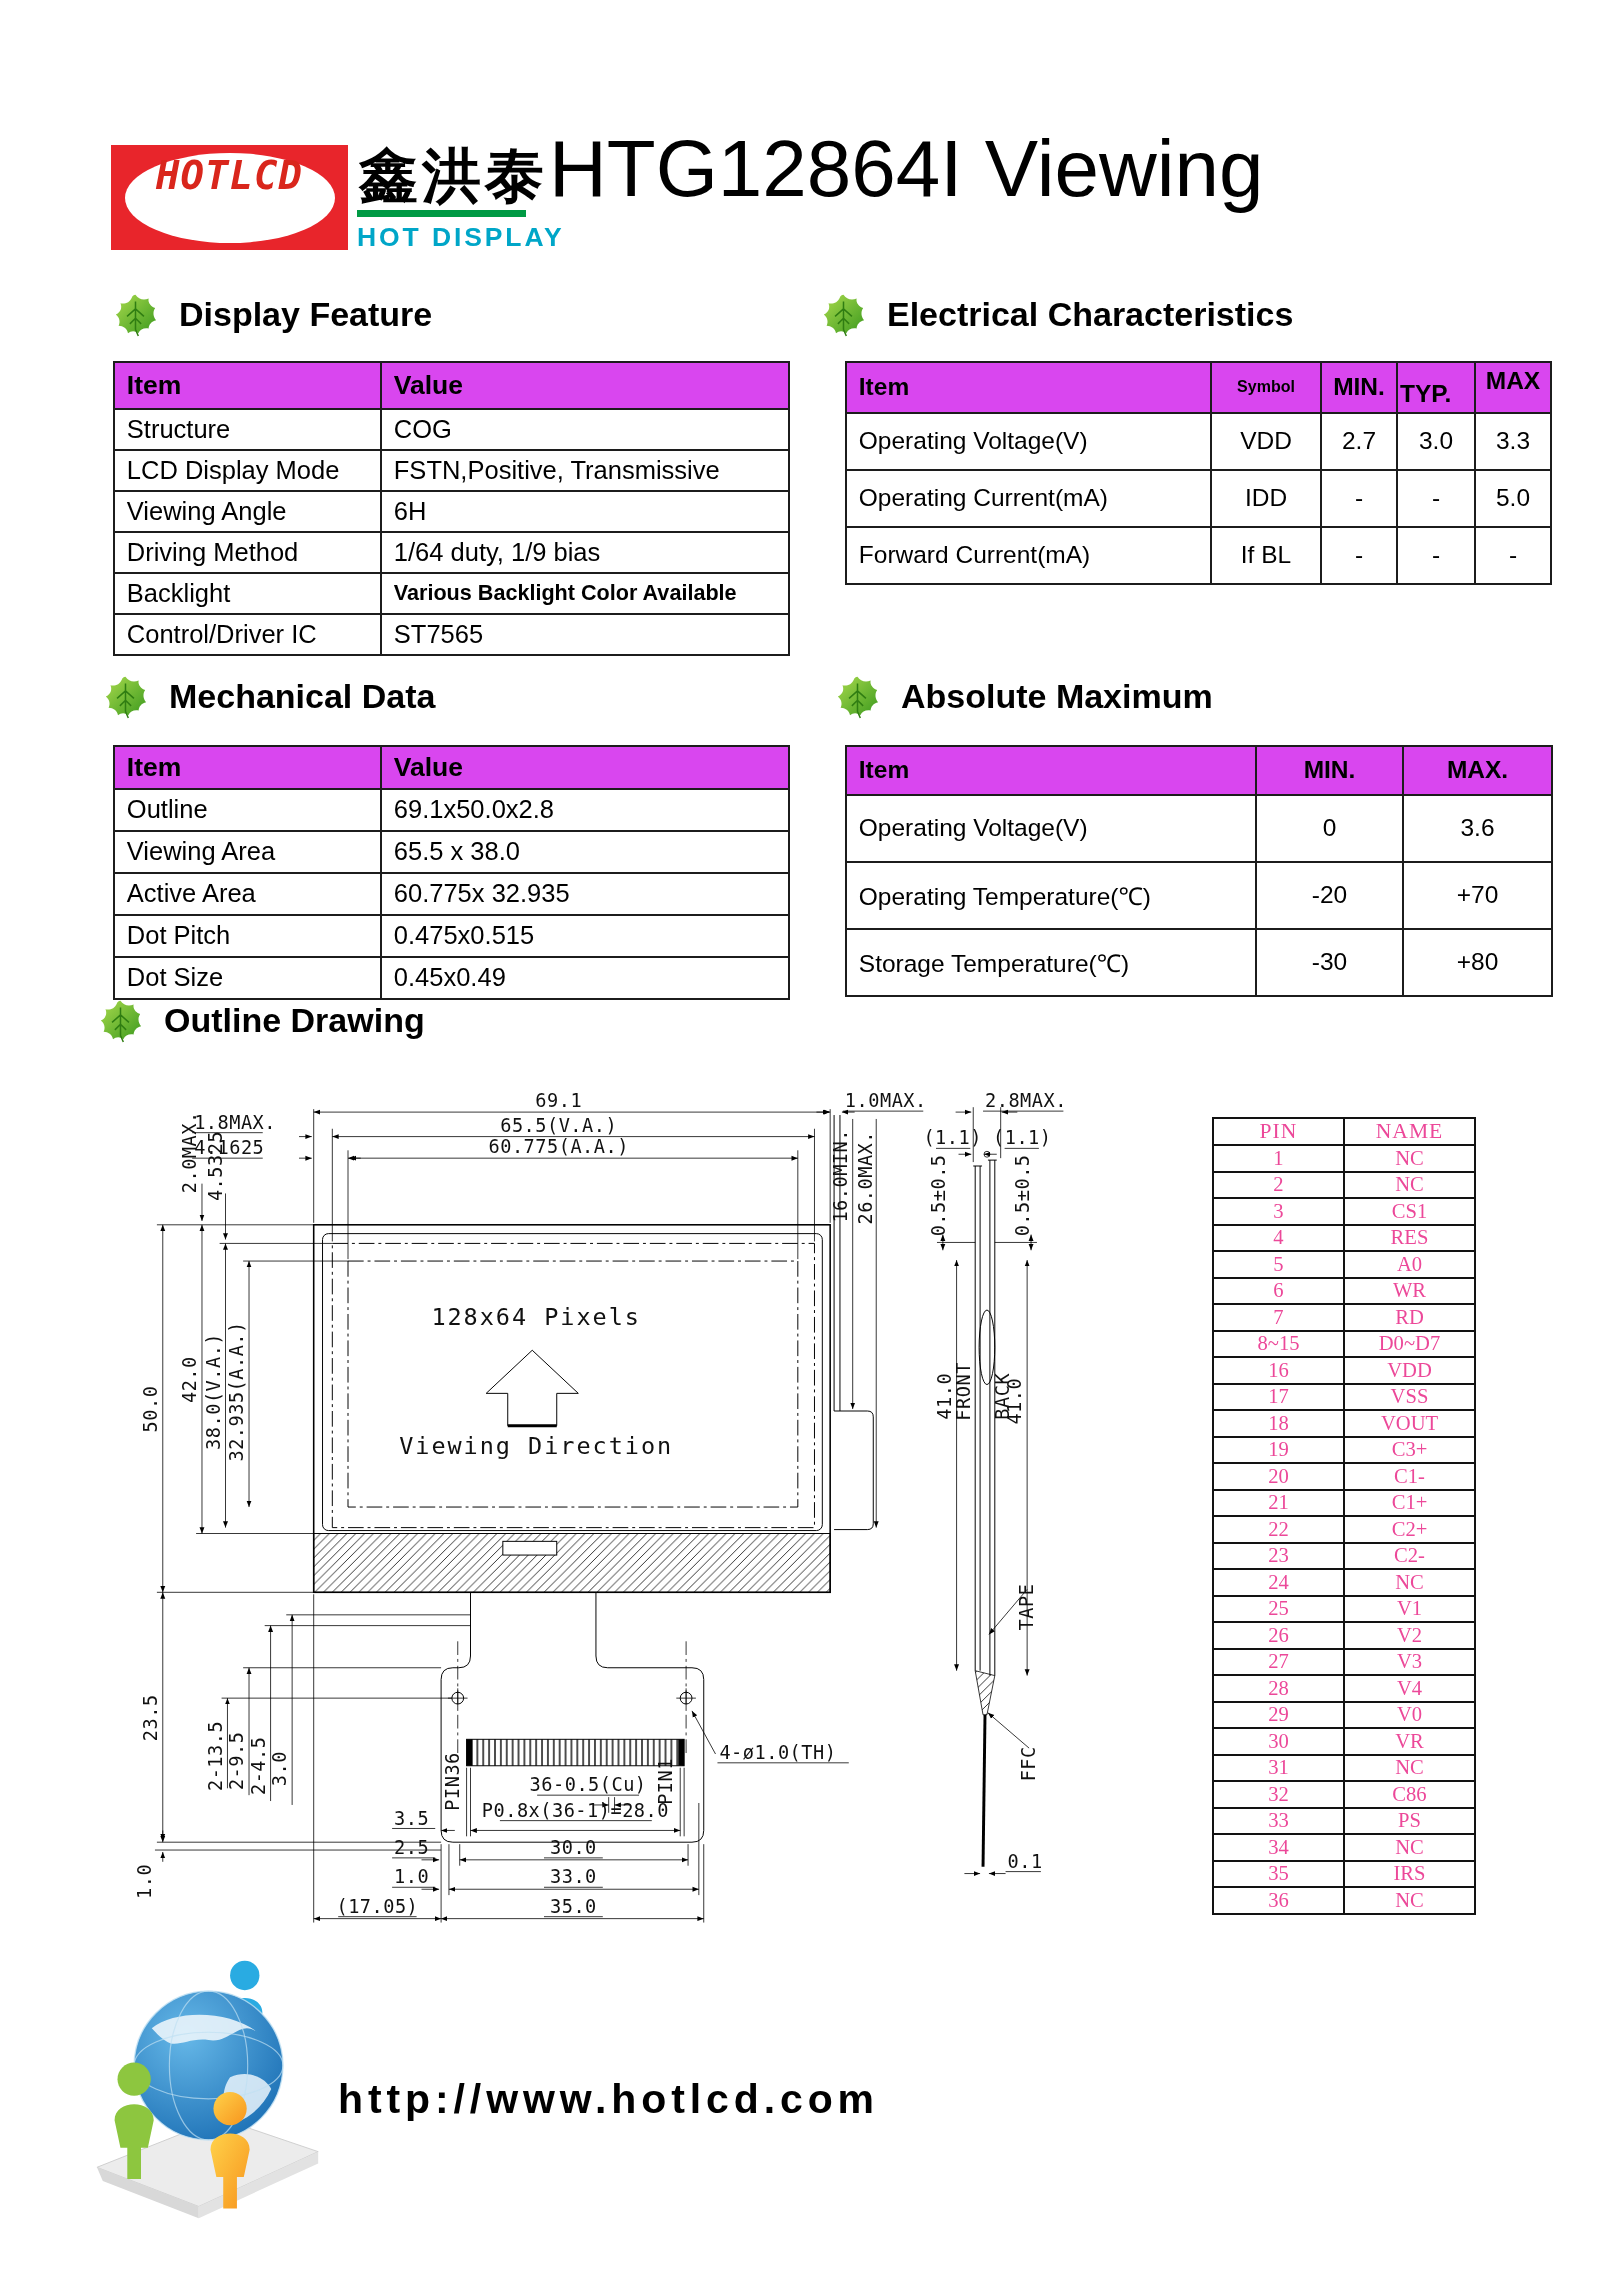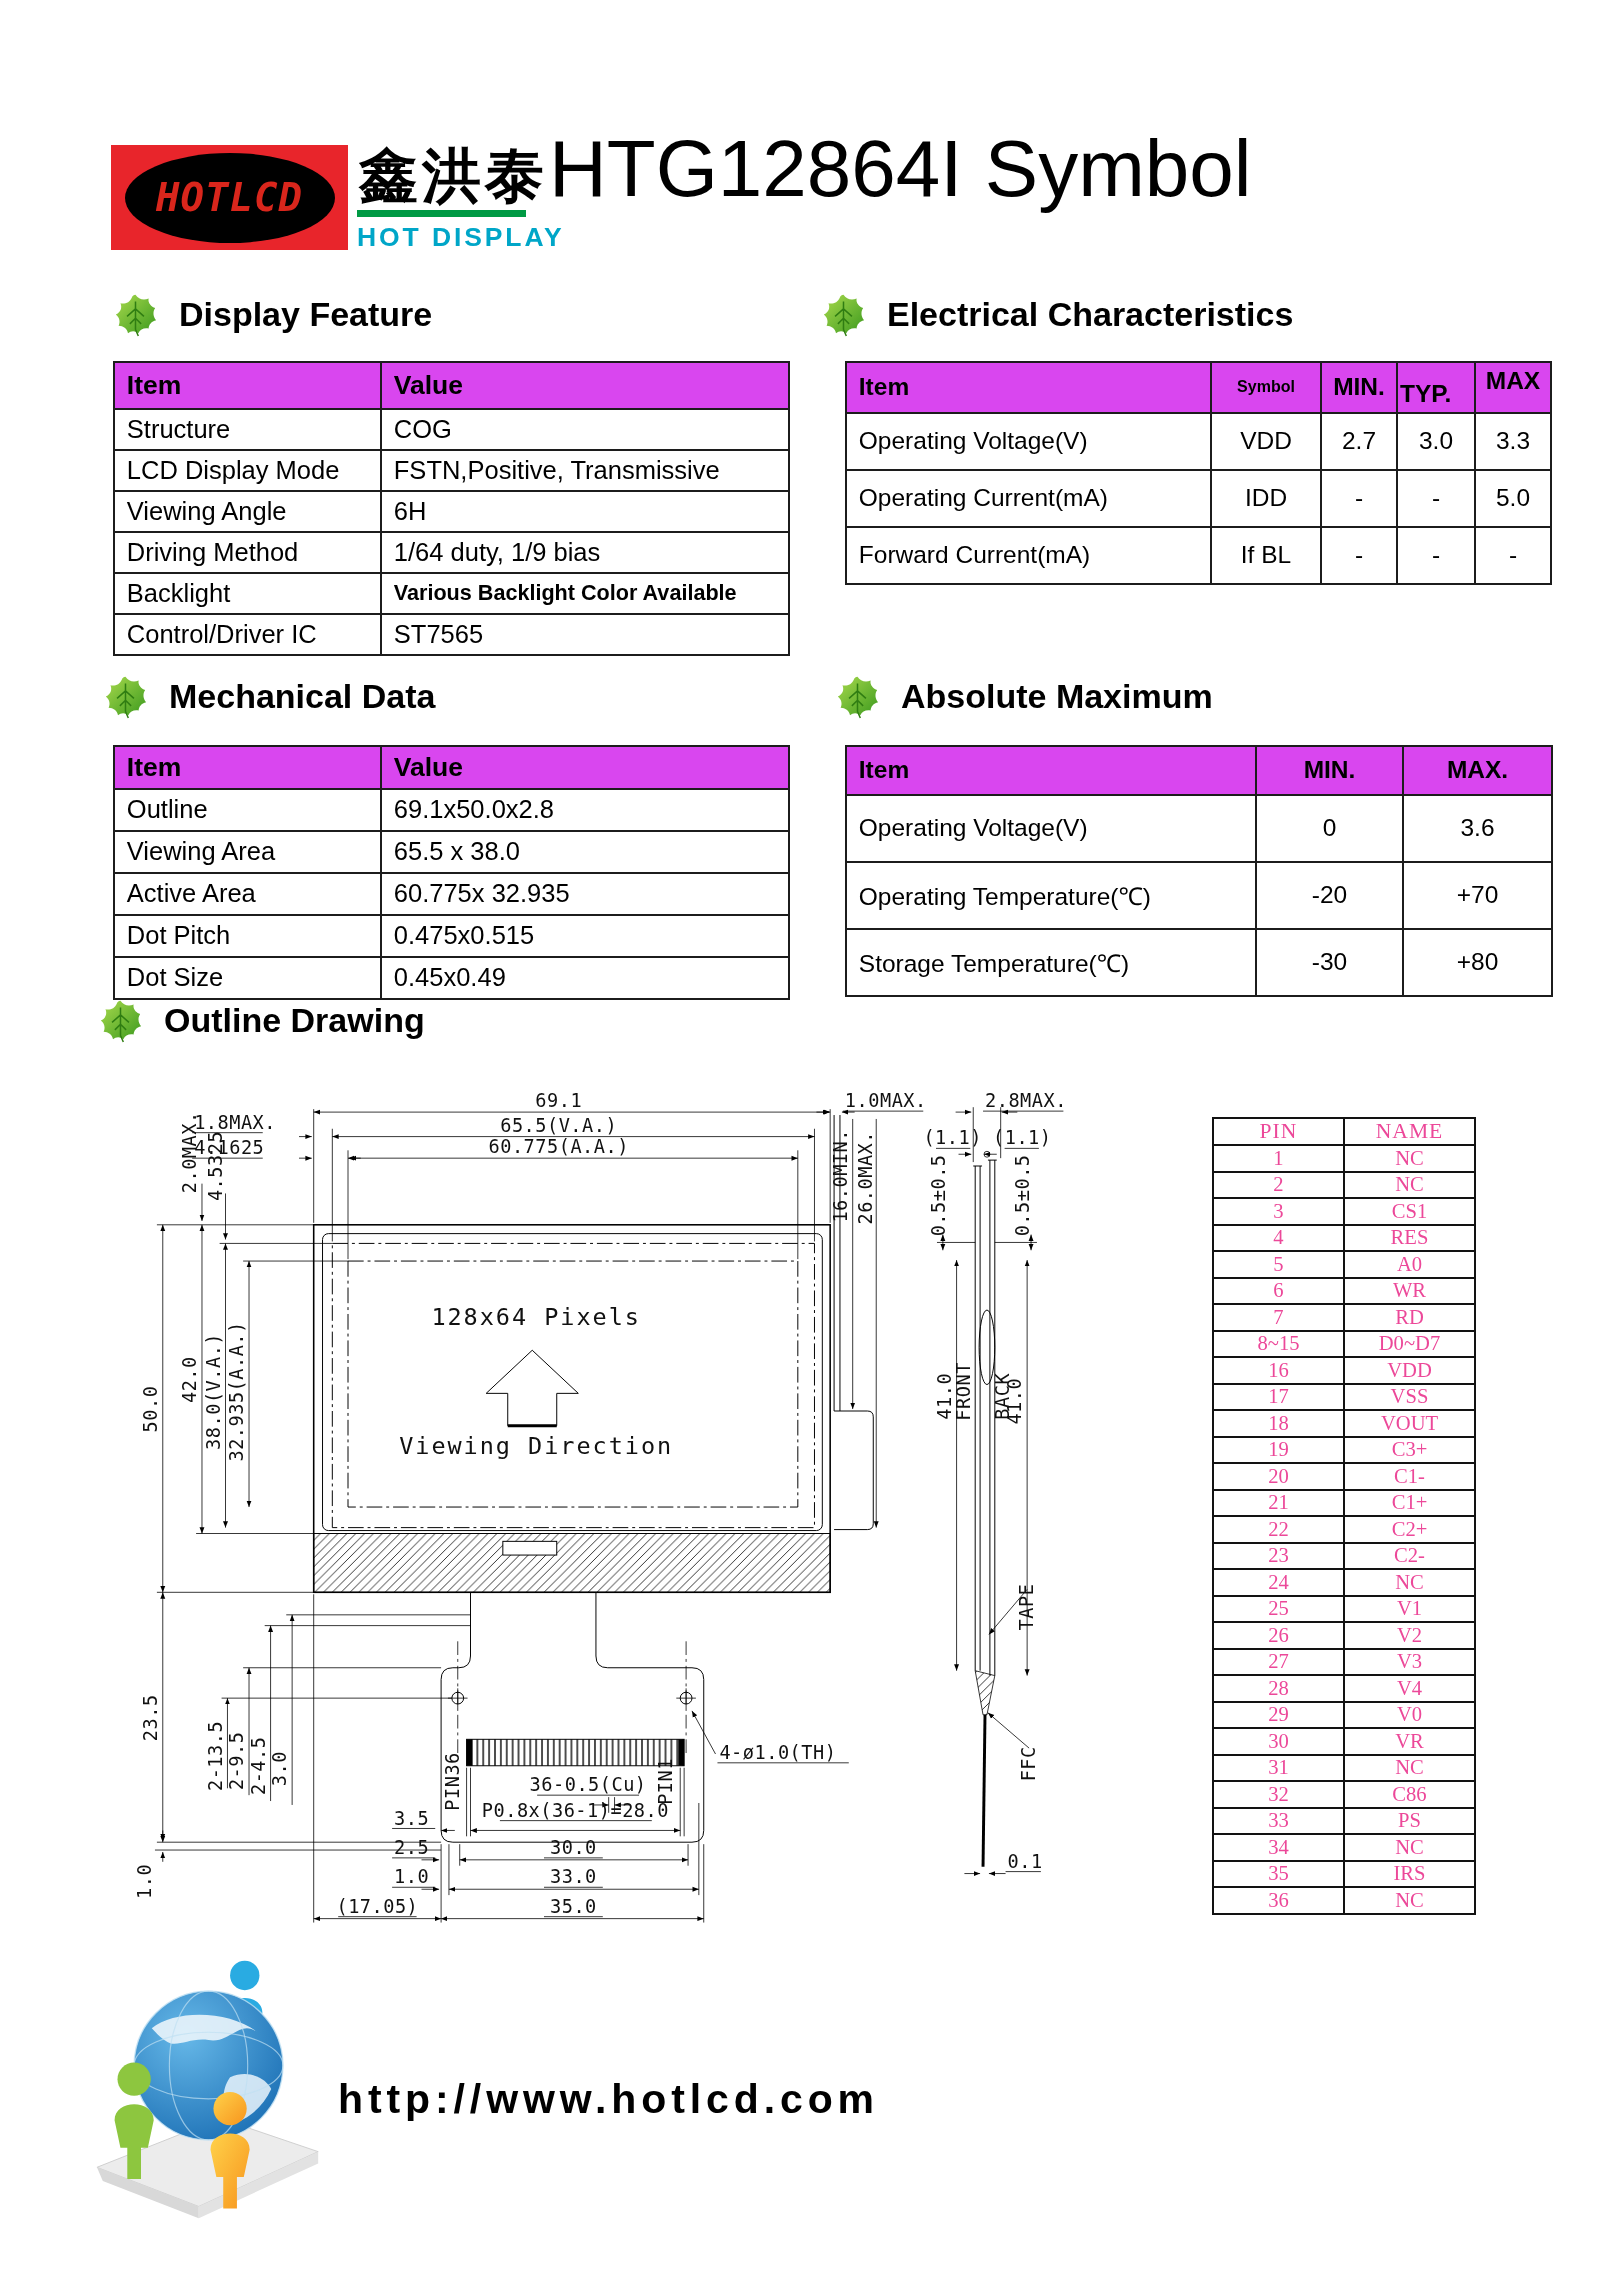--- a/index.html
+++ b/index.html
@@ -3,22 +3,22 @@
 <meta charset="utf-8">
 <style>
   html,body{margin:0;padding:0;background:#fff;}
   #page{position:relative;width:1620px;height:2292px;background:#fff;overflow:hidden;
         font-family:"Liberation Sans",sans-serif;color:#000;}
   .abs{position:absolute;}
 
   
   .logo-box{left:111px;top:145px;width:237px;height:105px;background:#e8252b;
             display:flex;align-items:center;justify-content:center;}
-  .logo-ellipse{width:210px;height:90px;background:#000000;border-radius:50%;
-                display:flex;align-items:center;justify-content:center;}
+  .logo-ellipse{width:210px;height:90px;background:#ffffff;border-radius:50%;
+                display:flex;align-items:flex-start;justify-content:center;}
   .logo-text{color:#d9261c;font-family:"DejaVu Sans Mono",monospace;font-weight:bold;
              font-style:italic;font-size:39px;letter-spacing:1px;}
   .logo-cn{left:359px;top:137px;font-size:59px;font-weight:bold;letter-spacing:3.9px;
            font-family:"DejaVu Sans",sans-serif;}
   .logo-bar{left:357px;top:210px;width:169px;height:6.9px;background:#009a44;}
   .logo-tagline{left:357px;top:222px;font-size:26.5px;font-weight:bold;color:#00a6c8;letter-spacing:2.9px;}
   .doc-title{left:549px;top:123px;font-size:80px;font-weight:400;white-space:nowrap;}
 
   
   .sec{display:flex;align-items:center;gap:21px;}
@@ -83,21 +83,21 @@
 <div id="page">
 
   <div class="abs logo-box">
     <div class="logo-ellipse">
       <span class="logo-text">HOTLCD</span>
     </div>
   </div>
   <div class="abs logo-cn">鑫洪泰</div>
   <div class="abs logo-bar"></div>
   <div class="abs logo-tagline">HOT DISPLAY</div>
-  <div class="abs doc-title">HTG12864I Symbol</div>
+  <div class="abs doc-title">HTG12864I Viewing</div>
 
   <div class="abs sec" style="left:113px;top:292px;">
     <svg class="leaf" viewBox="0 0 48 48">
         <use href="#leafP"></use>
       </svg>
     <span class="t">Display Feature</span>
   </div>
   <div class="abs sec" style="left:821px;top:292px;">
     <svg class="leaf" viewBox="0 0 48 48">
         <use href="#leafP"></use>

